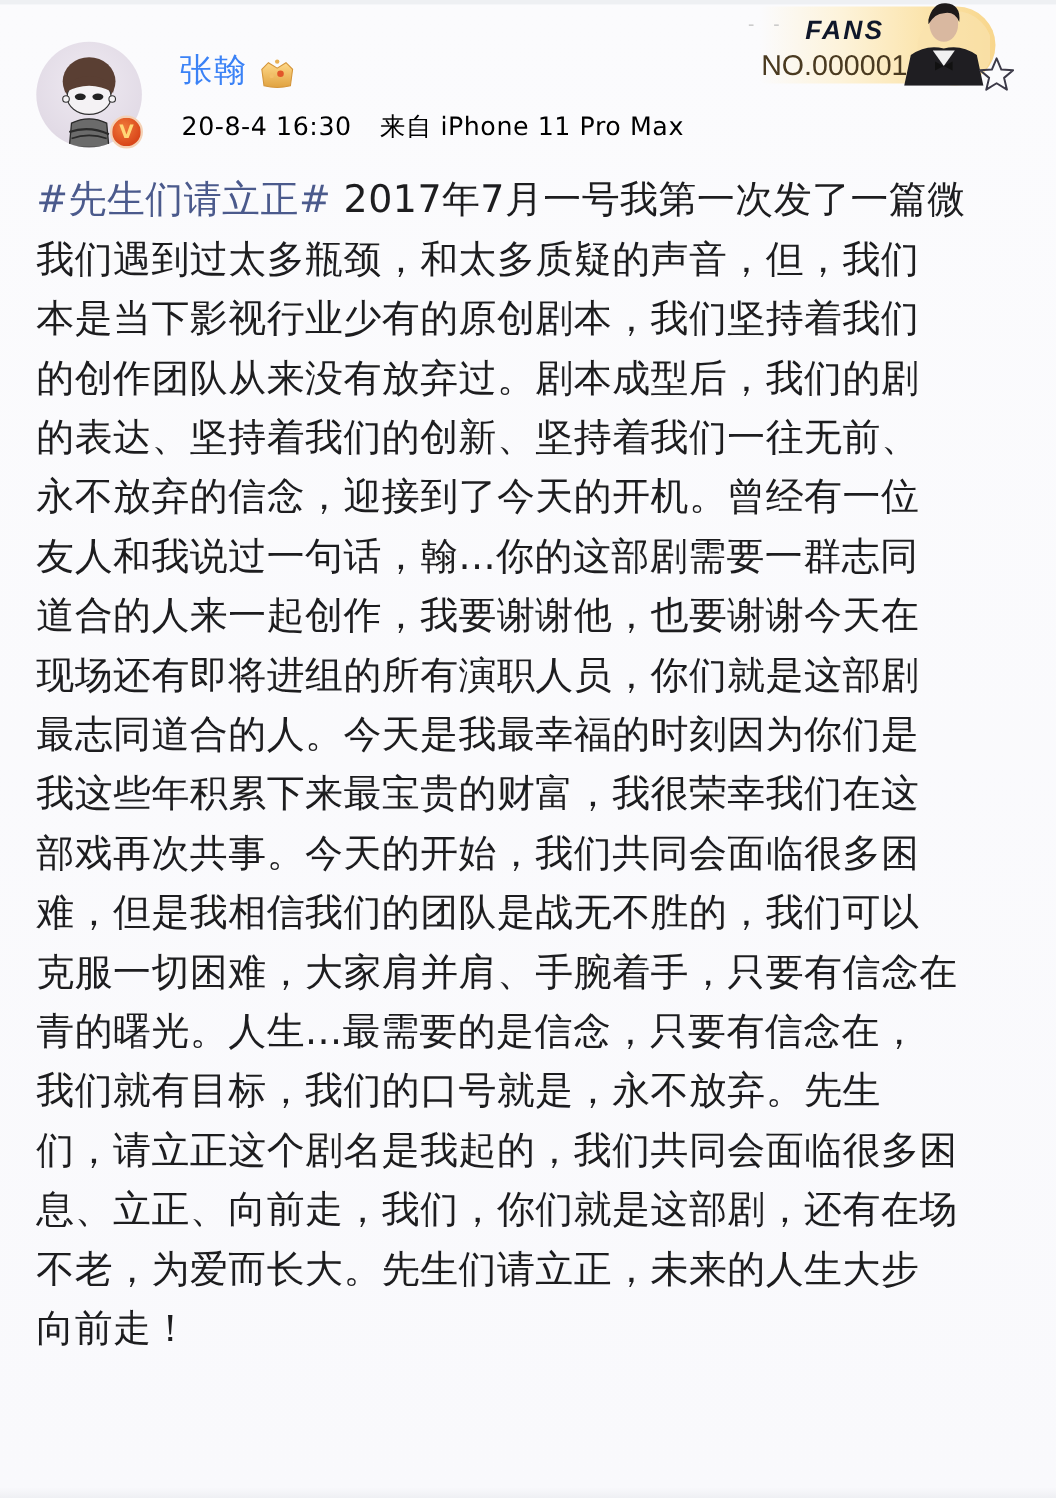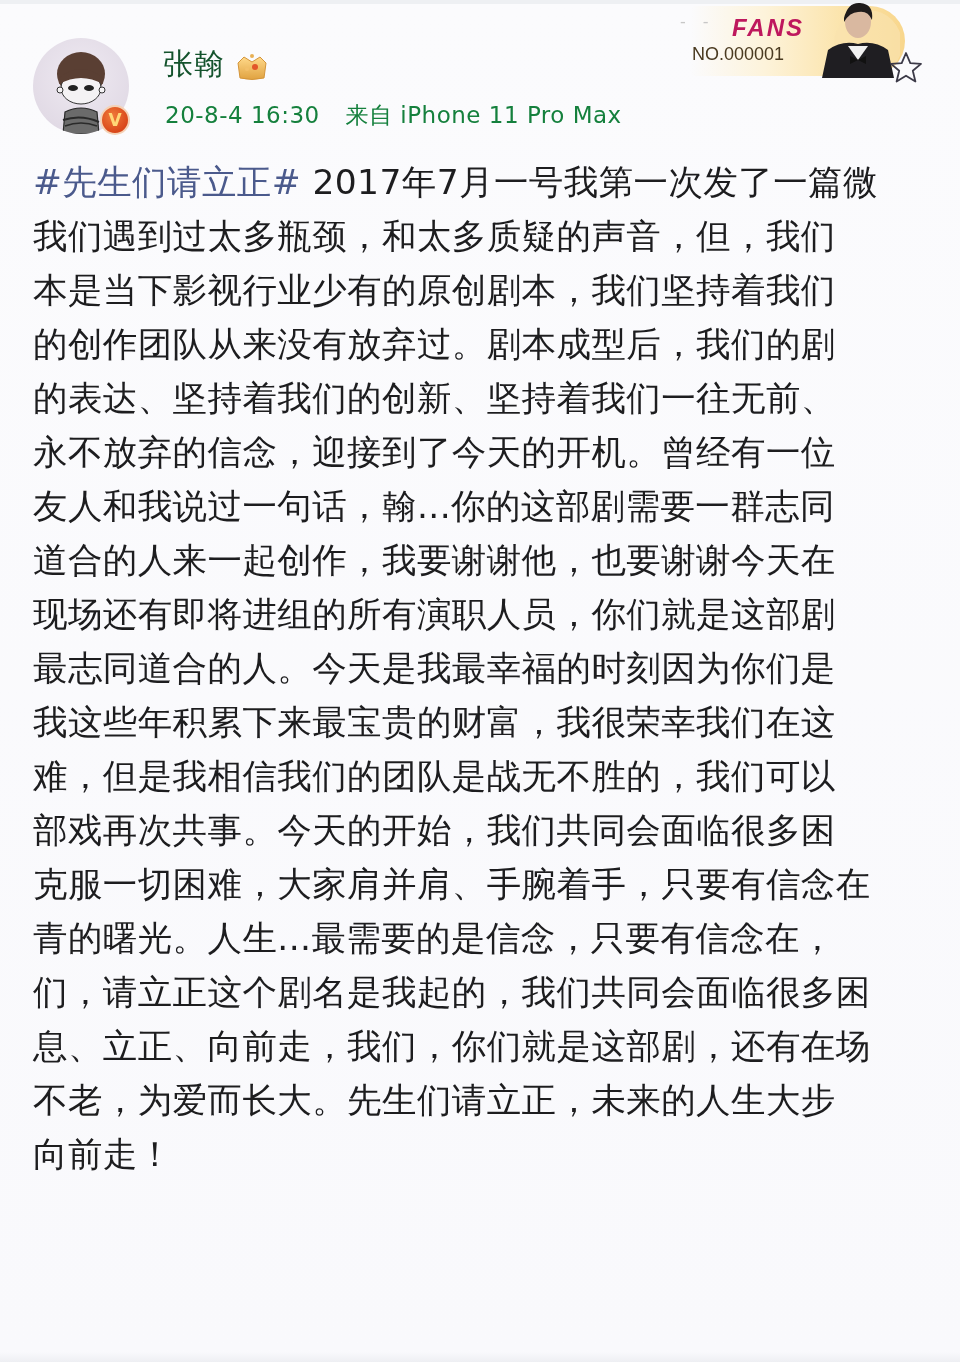--- a/index.html
+++ b/index.html
@@ -53,33 +53,33 @@
   }
   .username-row {
     position: absolute;
     left: 163px; top: 44px;
     display: flex;
     align-items: center;
     height: 40px;
   }
   .username {
     font-size: 30px;
-    color: #14532d;
+    color: #3b82f6;
     letter-spacing: 1px;
   }
   .crown-icon {
     margin-left: 10px;
     margin-top: 6px;
     width: 34px; height: 28px;
   }
   .meta-row {
     position: absolute;
     left: 165px; top: 100px;
     font-size: 23px;
-    color: #15803d;
+    color: #000000;
     letter-spacing: 0.5px;
     white-space: nowrap;
   }
   .meta-row .source-prefix { margin-left: 18px; }
   .fans-badge {
     position: absolute;
     left: 680px; top: 0;
     width: 240px; height: 82px;
   }
   .fans-bg {
@@ -95,28 +95,28 @@
     font-size: 16px;
     color: #c7c7c7;
     letter-spacing: 6px;
   }
   .fans-label {
     position: absolute;
     left: 52px; top: 14px;
     font-size: 24px;
     font-weight: bold;
     font-style: italic;
-    color: #be185d;
+    color: #0f172a;
     letter-spacing: 2px;
     font-family: "Liberation Sans", sans-serif;
   }
   .fans-number {
     position: absolute;
     left: 12px; top: 44px;
-    font-size: 18px;
+    font-size: 26px;
     color: #4a3a20;
     font-family: "Liberation Sans", sans-serif;
   }
   .fans-portrait {
     position: absolute;
     left: 128px; top: 0;
     width: 92px; height: 78px;
   }
   .star-icon {
     position: absolute;
@@ -230,23 +230,24 @@
   <span class="post-line">我们遇到过太多瓶颈，和太多质疑的声音，但，我们</span>
   <span class="post-line">本是当下影视行业少有的原创剧本，我们坚持着我们</span>
   <span class="post-line">的创作团队从来没有放弃过。剧本成型后，我们的剧</span>
   <span class="post-line">的表达、坚持着我们的创新、坚持着我们一往无前、</span>
   <span class="post-line">永不放弃的信念，迎接到了今天的开机。曾经有一位</span>
   <span class="post-line">友人和我说过一句话，翰...你的这部剧需要一群志同</span>
   <span class="post-line">道合的人来一起创作，我要谢谢他，也要谢谢今天在</span>
   <span class="post-line">现场还有即将进组的所有演职人员，你们就是这部剧</span>
   <span class="post-line">最志同道合的人。今天是我最幸福的时刻因为你们是</span>
   <span class="post-line">我这些年积累下来最宝贵的财富，我很荣幸我们在这</span>
+  <span class="post-line">部戏再次共事。今天的开始，我们共同会面临很多困</span>
   <span class="post-line">难，但是我相信我们的团队是战无不胜的，我们可以</span>
-  <span class="post-line">部戏再次共事。今天的开始，我们共同会面临很多困</span>
   <span class="post-line">克服一切困难，大家肩并肩、手腕着手，只要有信念在</span>
   <span class="post-line">青的曙光。人生...最需要的是信念，只要有信念在，</span>
+  <span class="post-line">我们就有目标，我们的口号就是，永不放弃。先生</span>
   <span class="post-line">们，请立正这个剧名是我起的，我们共同会面临很多困</span>
   <span class="post-line">息、立正、向前走，我们，你们就是这部剧，还有在场</span>
   <span class="post-line">不老，为爱而长大。先生们请立正，未来的人生大步</span>
   <span class="post-line">向前走！</span>
 </div>
 
 <div class="bottom-shadow"></div>
 
 </body></html>

